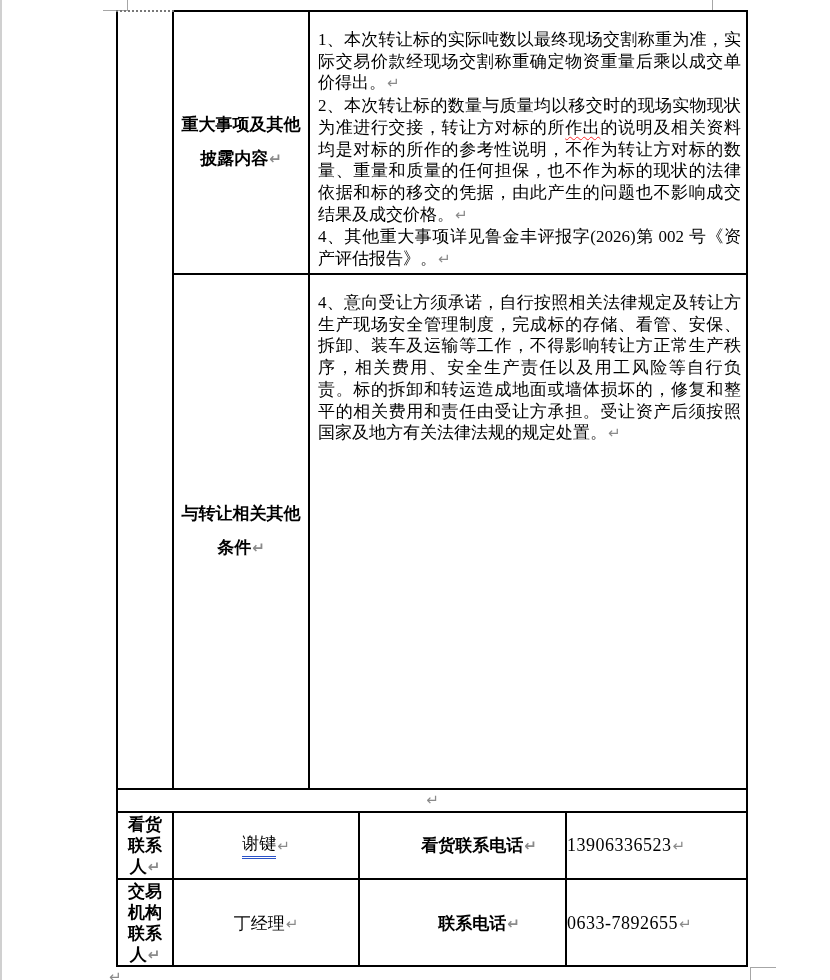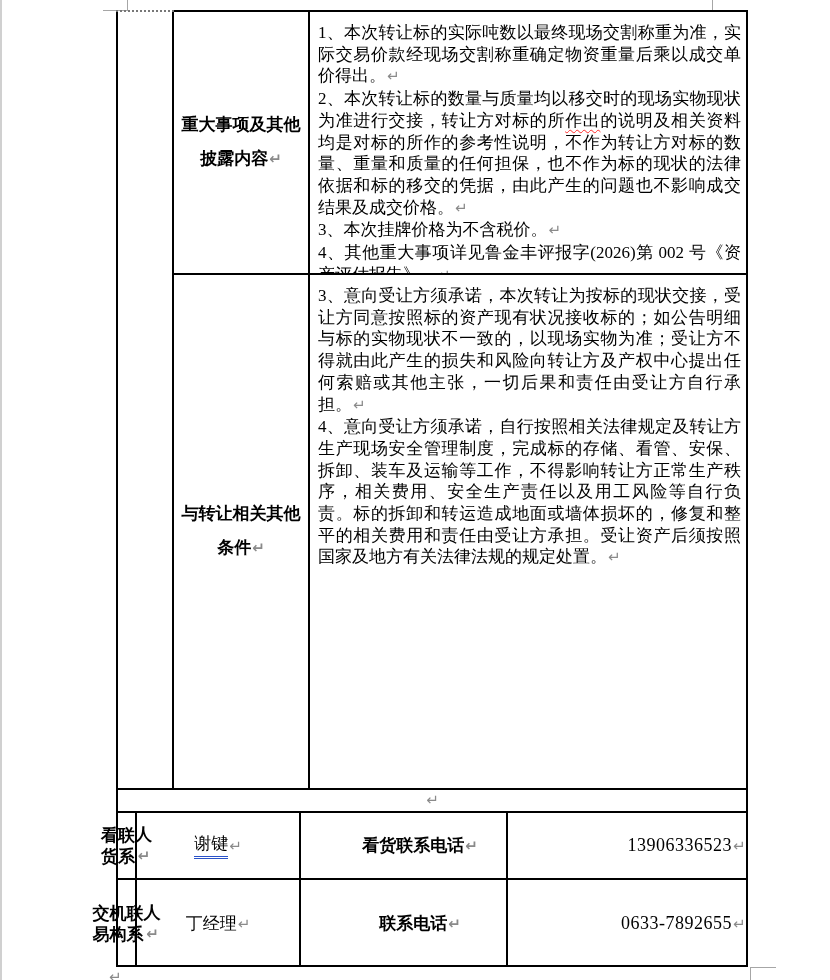--- a/index.html
+++ b/index.html
@@ -12,38 +12,38 @@
   .top-dotted{position:absolute;left:-2px;top:-2px;width:58px;height:0;border-top:2px dotted #777;}
   .top-solid{position:absolute;left:56px;top:-2px;right:-2px;height:0;border-top:2px solid #000;}
   .sec1{display:flex;height:778px;border-bottom:2px solid #000;box-sizing:border-box;}
   .narrow-col{width:56px;border-right:2px solid #000;box-sizing:border-box;}
   .main-col{flex:1;display:flex;flex-direction:column;min-width:0;}
   .rowA{height:263px;border-bottom:2px solid #000;box-sizing:border-box;display:flex;}
   .rowB{flex:1;display:flex;min-height:0;}
   .label-cell{width:136px;border-right:2px solid #000;box-sizing:border-box;
               display:flex;flex-direction:column;justify-content:center;align-items:center;
               font-weight:bold;font-size:17px;line-height:21.7px;text-align:center;gap:12px;}
-  .content-cell{flex:1;min-width:0;padding:10px 5px 0 8px;font-size:17px;line-height:21.7px;
+  .content-cell{flex:1;min-width:0;padding:17px 5px 0 8px;font-size:17px;line-height:21.7px;
                 text-align:justify;box-sizing:border-box;overflow:hidden;}
   .content-cell p{margin:0;}
   .pilcrow{color:#8a8a8a;font-size:15px;margin-left:1px;font-family:"DejaVu Sans",sans-serif;}
   .spell{text-decoration:underline;text-decoration-style:wavy;text-decoration-color:#ff2a2a;
          text-decoration-thickness:1px;text-underline-offset:3px;}
   .empty-row{height:23px;border-bottom:2px solid #000;box-sizing:border-box;
              text-align:center;line-height:19px;}
   .rowC{height:67px;border-bottom:2px solid #000;box-sizing:border-box;display:flex;}
   .rowD{height:87px;display:flex;}
-  .c-label{width:19px;border-right:2px solid #000;box-sizing:border-box;
-           display:flex;flex-direction:row;justify-content:center;align-items:center;
+  .c-label{width:56px;border-right:2px solid #000;box-sizing:border-box;
+           display:flex;flex-direction:column;justify-content:center;align-items:center;
            font-weight:bold;font-size:17px;line-height:21px;text-align:center;}
-  .c-name{width:164px;border-right:2px solid #000;box-sizing:border-box;
+  .c-name{width:186px;border-right:2px solid #000;box-sizing:border-box;
           display:flex;justify-content:center;align-items:center;font-size:17px;}
   .c-phlabel{width:174px;border-right:2px solid #000;box-sizing:border-box;
              display:flex;justify-content:center;align-items:center;font-weight:bold;font-size:17px;margin-left:33px;}
-  .c-phone{flex:1;display:flex;justify-content:flex-end;align-items:center;font-size:18px;letter-spacing:0.5px;padding-left:16px;}
+  .c-phone{flex:1;display:flex;justify-content:flex-start;align-items:center;font-size:18px;letter-spacing:0.5px;}
   .grammar{border-bottom:3px double #2a52c8;padding-bottom:1px;}
   .after-pilcrow{position:absolute;left:109px;top:968px;color:#8a8a8a;font-size:15px;
                  font-family:"DejaVu Sans",sans-serif;}
 </style>
 </head>
 <body>
 
 <div class="page-edge"></div>
 <div class="crop" style="left:127px;top:0;width:1px;height:11px;"></div>
 <div class="crop" style="left:103px;top:10px;width:25px;height:1px;"></div>
@@ -62,32 +62,30 @@
     <div class="main-col">
 
       <div class="rowA">
         <div class="label-cell">
           <div><span>重大事项及其他</span></div>
           <div><span>披露内容</span><span class="pilcrow">↵</span></div>
         </div>
         <div class="content-cell">
           <p><span>1、本次转让标的实际吨数以最终现场交割称重为准，实际交易价款经现场交割称重确定物资重量后乘以成交单价得出。</span><span class="pilcrow">↵</span></p>
           <p><span>2、本次转让标的数量与质量均以移交时的现场实物现状为准进行交接，转让方对标的所</span><span class="spell">作出</span><span>的说明及相关资料均是对标的所作的参考性说明，不作为转让方对标的数量、重量和质量的任何担保，也不作为标的现状的法律依据和标的移交的凭据，由此产生的问题也不影响成交结果及成交价格。</span><span class="pilcrow">↵</span></p>
-          <p><span>3、本次挂牌价格为不含税价。</span><span class="pilcrow">↵</span></p>
           <p><span>4、其他重大事项详见鲁金丰评报字(2026)第 002 号《资产评估报告》。</span><span class="pilcrow">↵</span></p>
         </div>
       </div>
 
       <div class="rowB">
         <div class="label-cell">
           <div><span>与转让相关其他</span></div>
           <div><span>条件</span><span class="pilcrow">↵</span></div>
         </div>
         <div class="content-cell">
-          <p><span>3、意向受让方须承诺，本次转让为按标的现状交接，受让方同意按照标的资产现有状况接收标的；如公告明细与标的实物现状不一致的，以现场实物为准；受让方不得就由此产生的损失和风险向转让方及产权中心提出任何索赔或其他主张，一切后果和责任由受让方自行承担。</span><span class="pilcrow">↵</span></p>
           <p><span>4、意向受让方须承诺，自行按照相关法律规定及转让方生产现场安全管理制度，完成标的存储、看管、安保、拆卸、装车及运输等工作，不得影响转让方正常生产秩序，相关费用、安全生产责任以及用工风险等自行负责。标的拆卸和转运造成地面或墙体损坏的，修复和整平的相关费用和责任由受让方承担。受让资产后须按照国家及地方有关法律法规的规定处置。</span><span class="pilcrow">↵</span></p>
         </div>
       </div>
 
     </div>
   </div>
 
   <div class="empty-row"><span class="pilcrow">↵</span></div>
 
   <div class="rowC">

